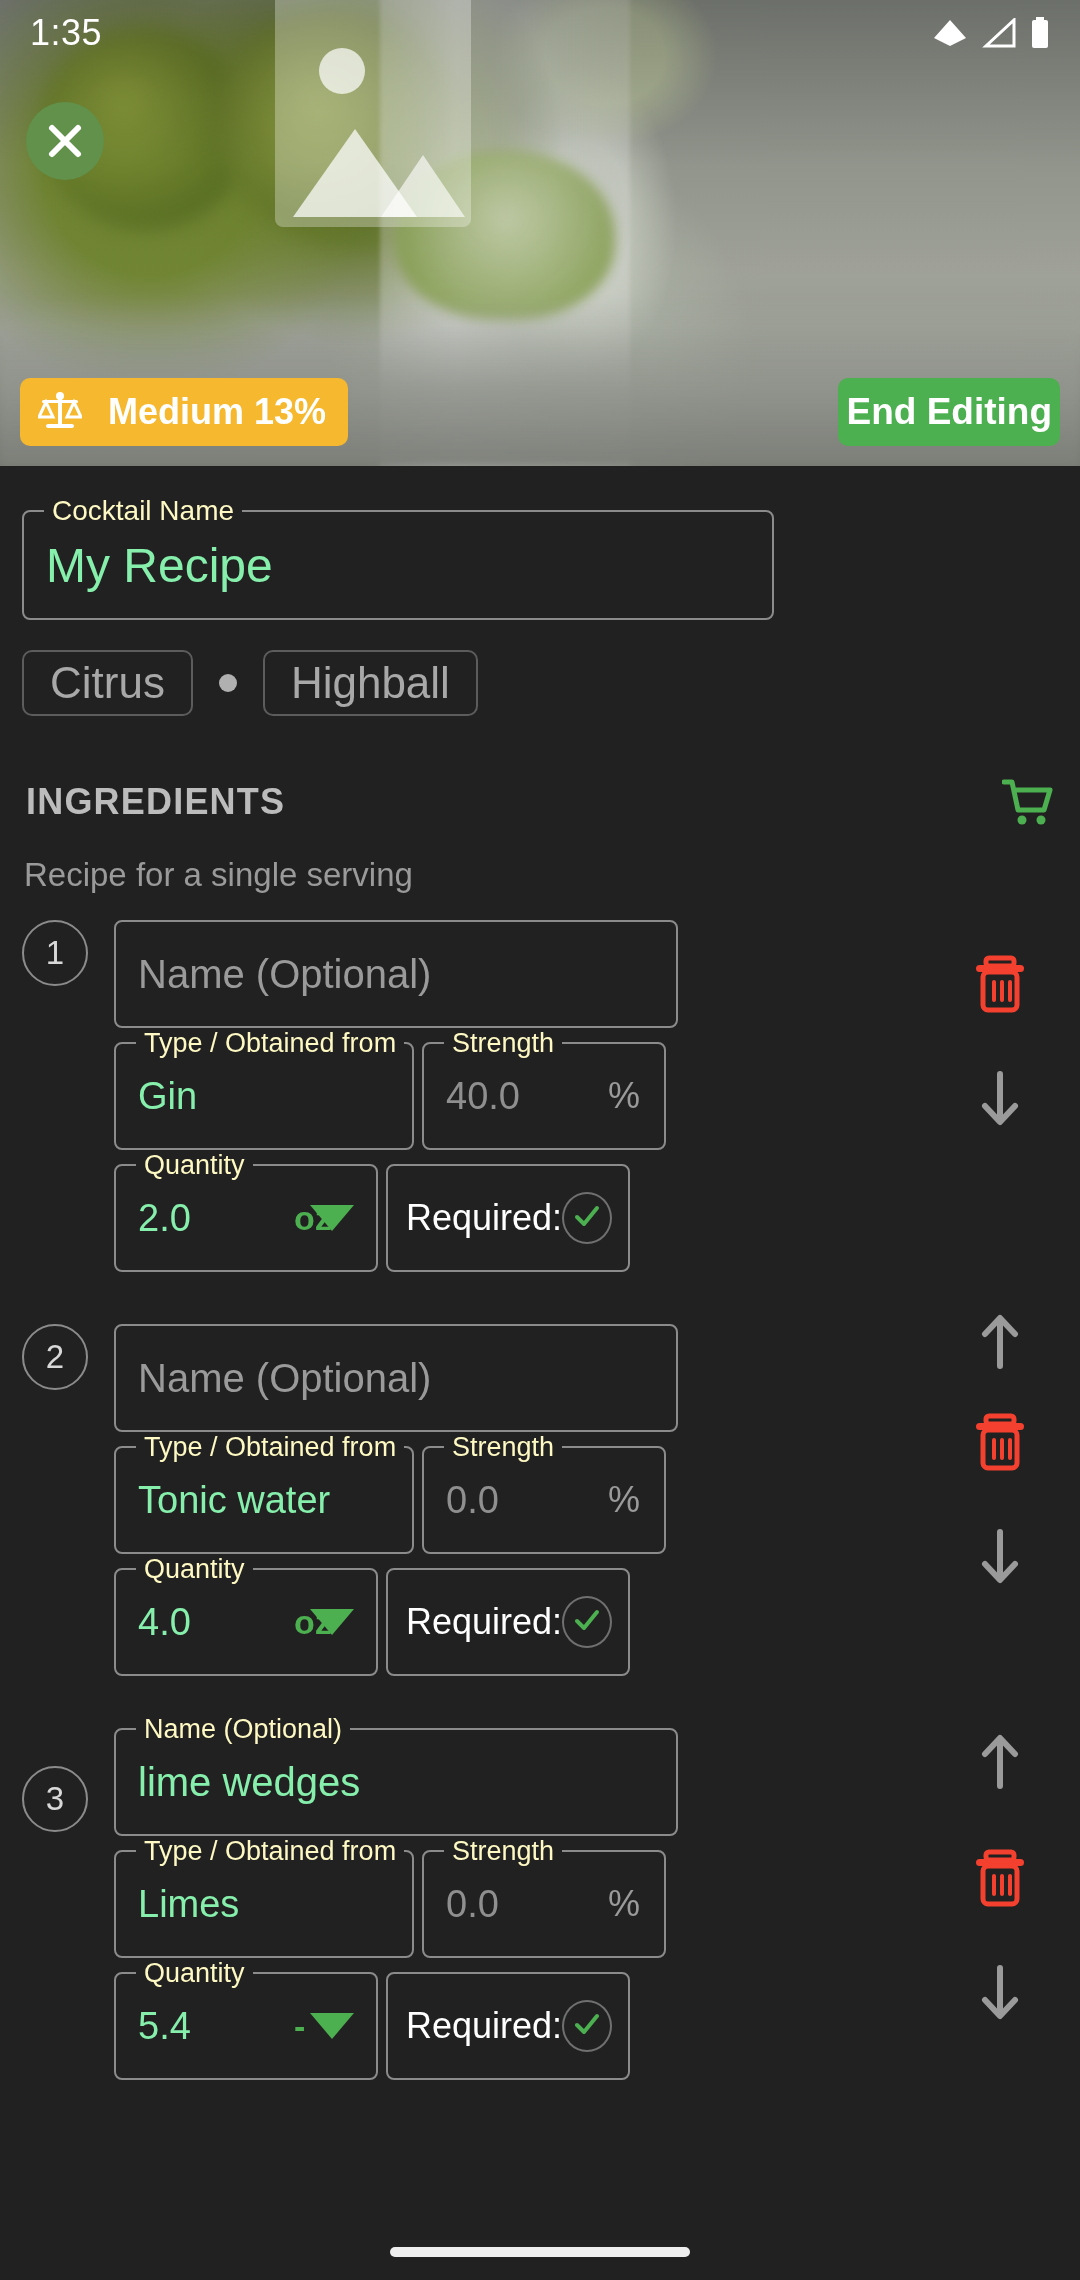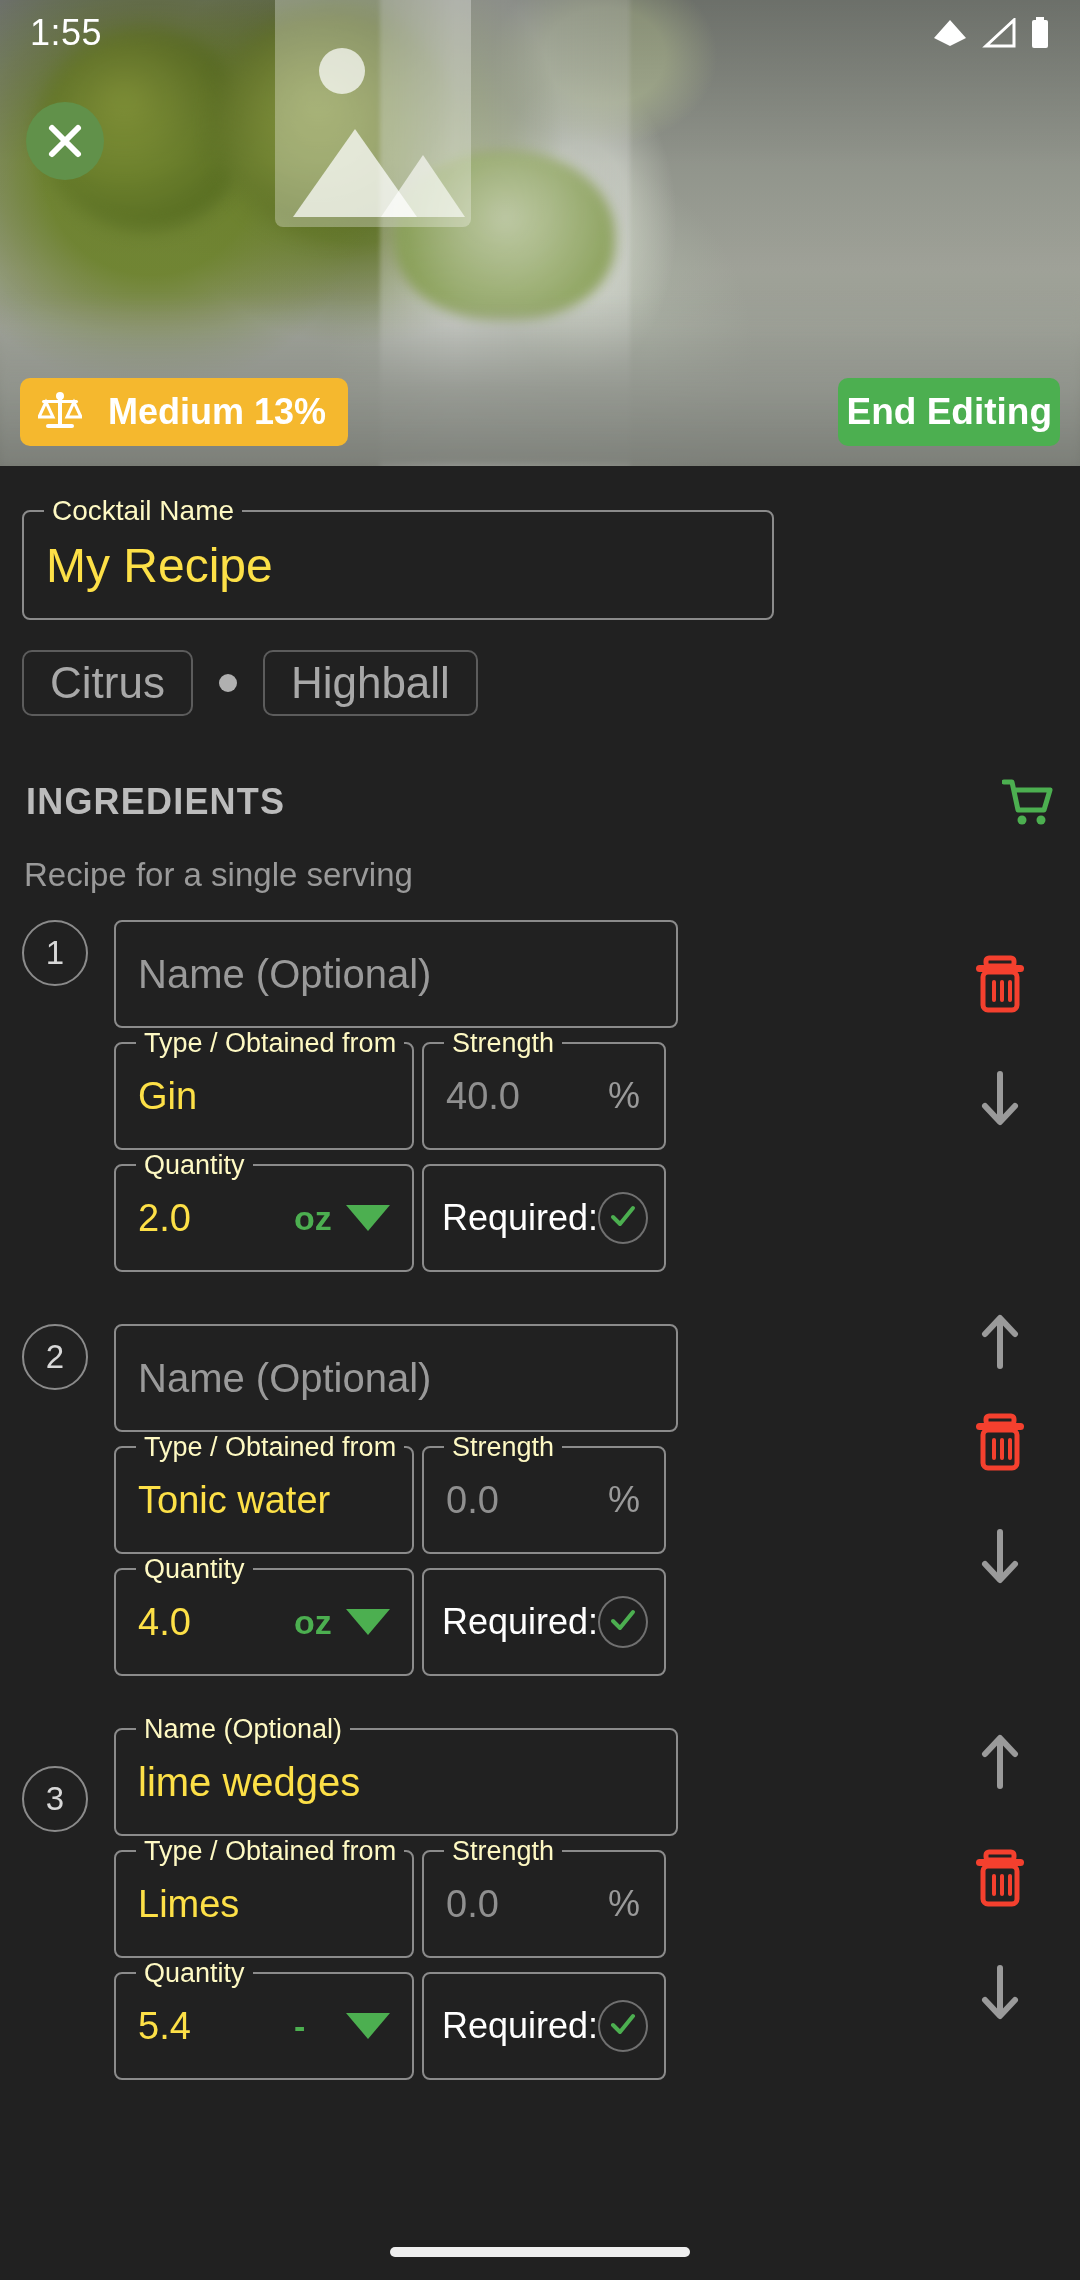--- a/index.html
+++ b/index.html
@@ -116,21 +116,21 @@
   .body-area { position:relative; padding:0 0 0 0; }
 
   
   .ofield { position:relative; border:2px solid #8b8b8b; border-radius:8px; background:transparent; }
   .ofield > .legend {
     position:absolute; top:-16px; left:20px; padding:0 8px;
     background:#212121; font-size:27px; color:#fef9c3; line-height:30px;
     white-space:nowrap;
   }
   .ofield > .val {
-    font-size:40px; color:#fde047; padding:0 22px; display:flex; align-items:center;
+    font-size:40px; color:#86efac; padding:0 22px; display:flex; align-items:center;
     height:100%;
   }
   .ofield > .val.placeholder { color:#9a9a9a; }
 
   
   .name-field { margin:44px 0 0 22px; width:752px; height:110px; }
   .name-field .legend { font-size:28px; }
   .name-field .val { font-size:48px; }
 
   
@@ -164,21 +164,21 @@
 
   .row-name { height:108px; margin-bottom:14px; }
   .row-name .val { font-size:40px; }
 
   .row2, .row3 { display:flex; gap:8px; margin-bottom:14px; margin-left:0; }
   .f-type { width:300px; height:108px; }
   .f-type .val { font-size:38px; }
   .f-strength { width:244px; height:108px; position:relative; }
   .f-strength .val { font-size:38px; color:#8f8f8f; }
   .f-strength .pct { position:absolute; right:24px; top:50%; transform:translateY(-50%); color:#9a9a9a; font-size:36px; }
-  .f-qty { width:300px; height:108px; position:relative; }
+  .f-qty { width:264px; height:108px; position:relative; }
   .f-qty .val { font-size:38px; }
   .f-qty .unit { position:absolute; left:178px; top:50%; transform:translateY(-50%); color:#4caf50; font-size:34px; font-weight:600; }
   .f-qty .caret {
     position:absolute; right:22px; top:50%; transform:translateY(-50%);
     width:0; height:0; border-left:22px solid transparent; border-right:22px solid transparent;
     border-top:26px solid #4caf50; cursor:pointer;
   }
   .f-req { width:244px; height:108px; display:flex; align-items:center; justify-content:space-between; padding:0 16px 0 18px; }
   .f-req .req-label { color:#fff; font-size:36px; }
   .f-req .check {
@@ -213,21 +213,21 @@
     <div class="hero-dark"></div>
 
     <div class="hero-placeholder">
       <div class="ph-circle"></div>
       <div class="ph-mtn"></div>
       <div class="ph-mtn2"></div>
     </div>
   </div>
 
   <div class="statusbar">
-    <div class="sb-time">1:55</div>
+    <div class="sb-time">1:35</div>
     <div class="sb-icons">
       <span>
         <svg width="36" height="30" viewBox="0 0 36 30">
             <path d="M18 2 L34 20 L18 28 Z M18 2 L2 20 L18 28 Z" fill="#fff"></path>
           </svg>
       </span>
       <span>
         <svg width="34" height="30" viewBox="0 0 34 30">
             <path d="M32 2 L32 28 L4 28 Z" fill="none" stroke="#fff" stroke-width="3"></path>
           </svg>

